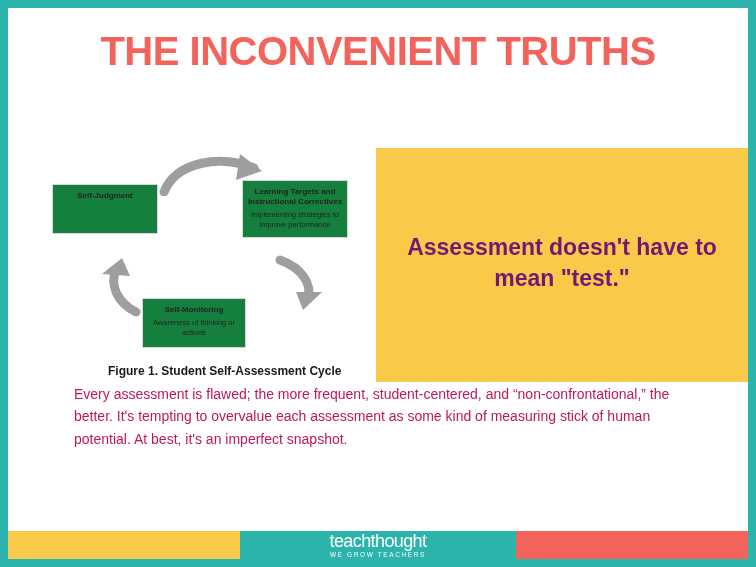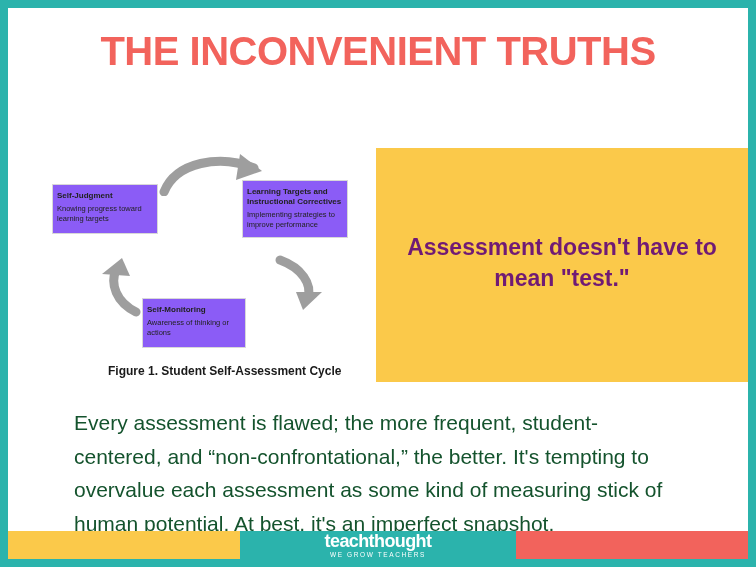--- a/index.html
+++ b/index.html
@@ -46,24 +46,24 @@
   
   .diagram {
     position: absolute;
     left: 30px;
     top: 138px;
     width: 330px;
     height: 240px;
   }
   .node {
     position: absolute;
-    background: #8b5cf6;
+    background: #15803d;
     border: 1px solid #d8d8d8;
     color: #222;
-    text-align: left;
+    text-align: center;
     padding: 6px 4px;
   }
   .node .node-title {
     display: block;
     font-size: 8px;
     font-weight: bold;
     line-height: 1.25;
     margin-bottom: 3px;
   }
   .node .node-desc {
@@ -123,25 +123,25 @@
     font-size: 23px;
     font-weight: bold;
     line-height: 1.35;
     text-align: center;
   }
 
   
   .body-text {
     position: absolute;
     left: 66px;
-    top: 398px;
+    top: 375px;
     width: 610px;
-    font-size: 21px;
+    font-size: 14px;
     line-height: 1.6;
-    color: #14532d;
+    color: #be185d;
   }
 
   
   .footer {
     position: absolute;
     left: 8px;
     bottom: 8px;
     width: 740px;
     height: 28px;
     display: flex;
@@ -157,21 +157,21 @@
     position: absolute;
     left: 0;
     right: 0;
     top: 1px;
     text-align: center;
     color: #ffffff;
   }
   .logo-main {
     display: block;
     font-size: 18px;
-    font-weight: bold;
+    font-weight: normal;
     letter-spacing: -0.6px;
     line-height: 1.05;
   }
   .logo-sub {
     display: block;
     font-size: 6.5px;
     letter-spacing: 1.6px;
     line-height: 1.1;
   }
 </style>
@@ -182,21 +182,20 @@
   <div class="inner">
 
     <div class="title">
       <span class="title-line">THE INCONVENIENT TRUTHS</span>
     </div>
 
     <div class="diagram">
 
       <div class="node" id="node-self-judgment">
         <span class="node-title">Self-Judgment</span>
-        <span class="node-desc">Knowing progress toward learning targets</span>
       </div>
 
       <div class="node" id="node-self-monitoring">
         <span class="node-title">Self-Monitoring</span>
         <span class="node-desc">Awareness of thinking or actions</span>
       </div>
 
       <div class="node" id="node-learning-targets">
         <span class="node-title">Learning Targets and Instructional Correctives</span>
         <span class="node-desc">Implementing strategies to improve performance</span>

